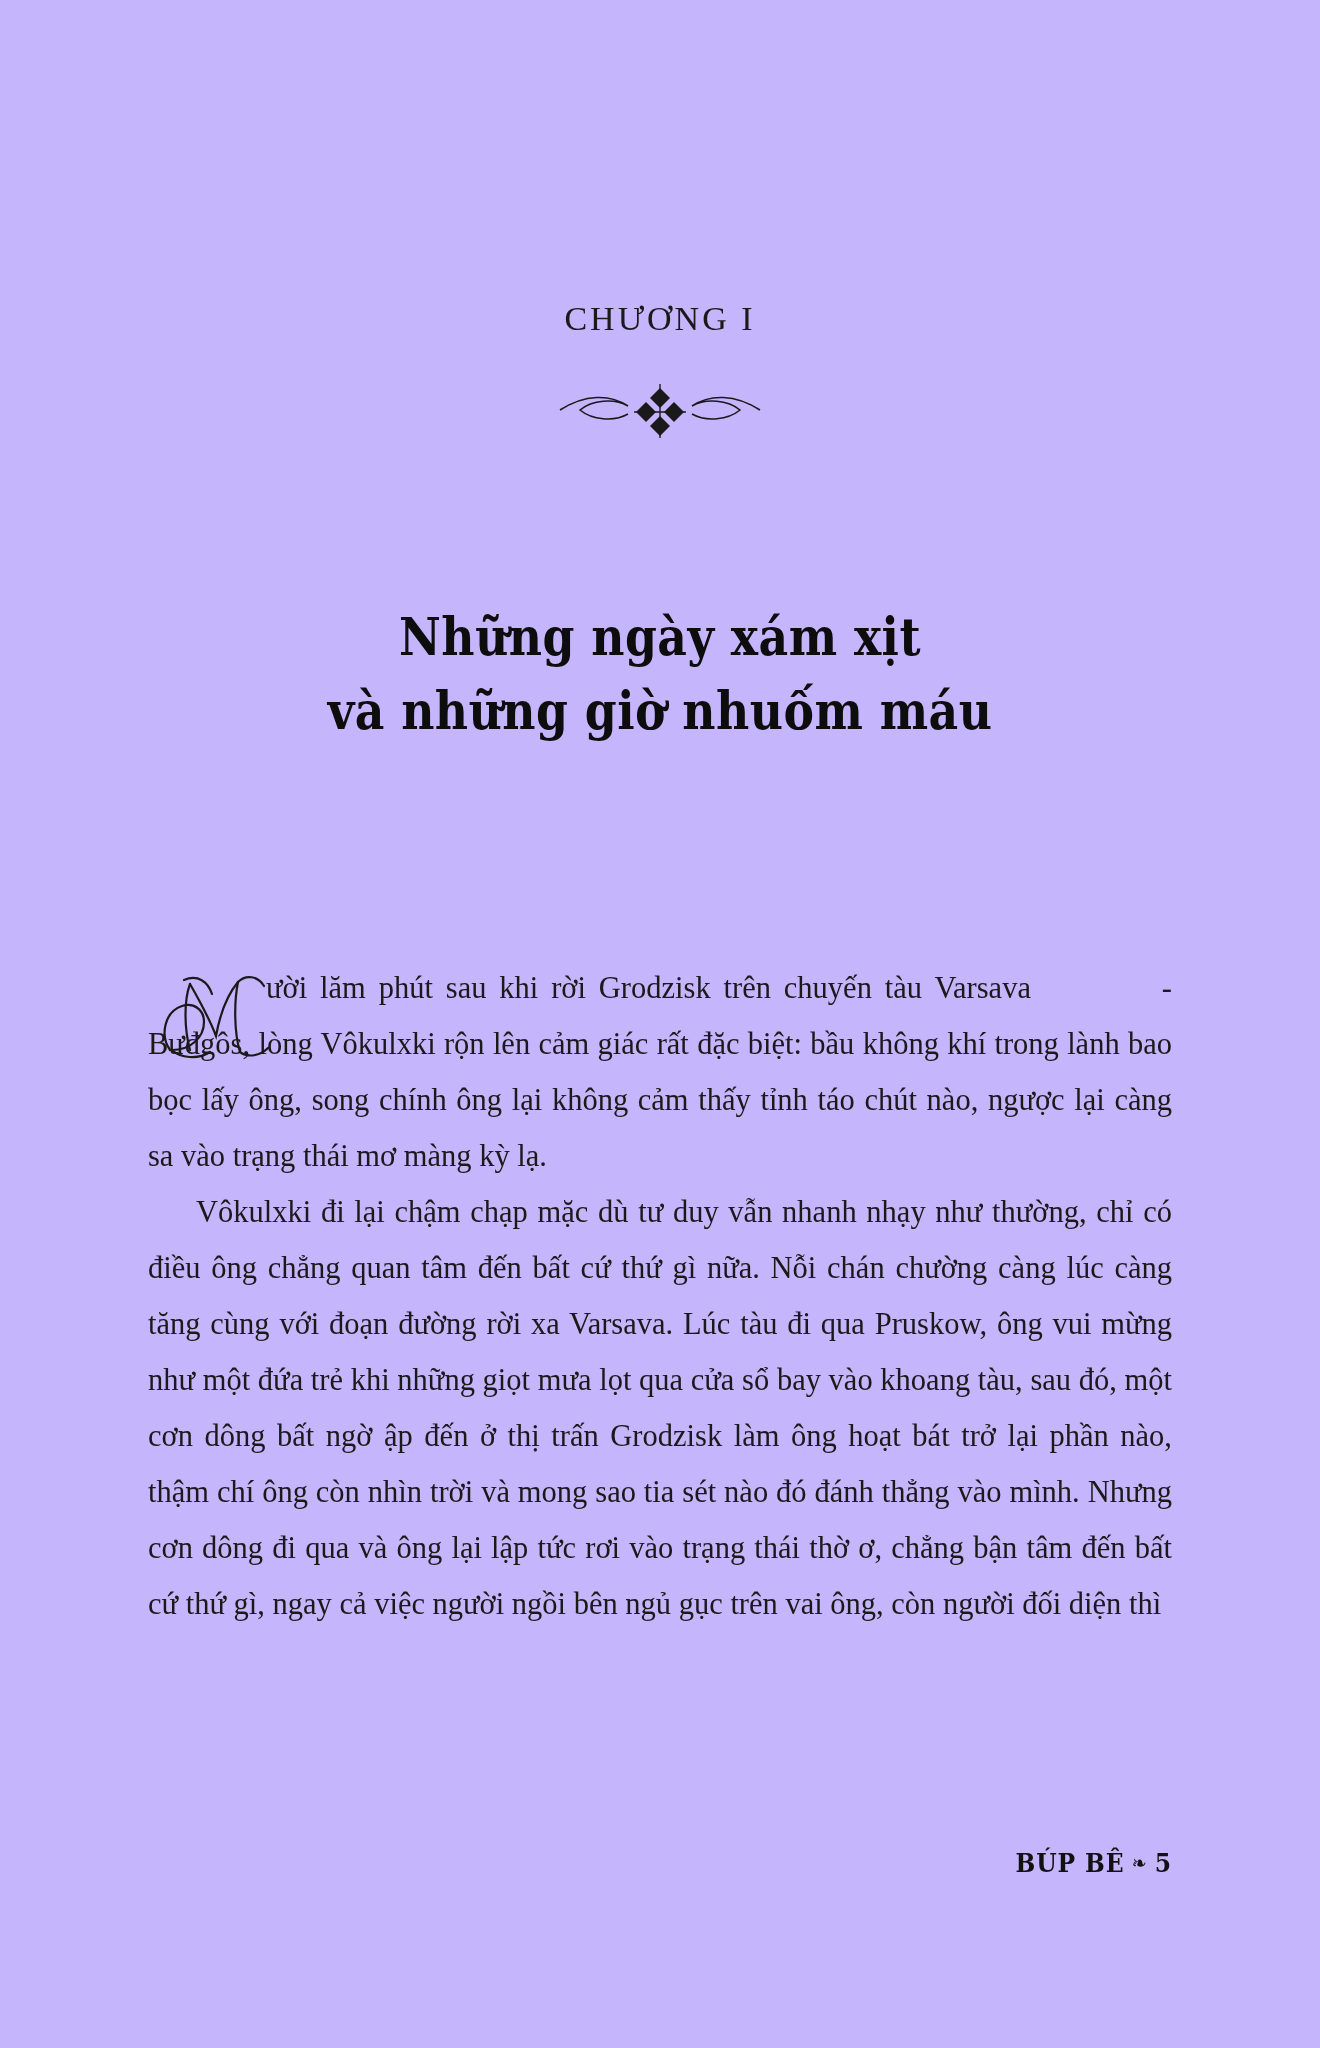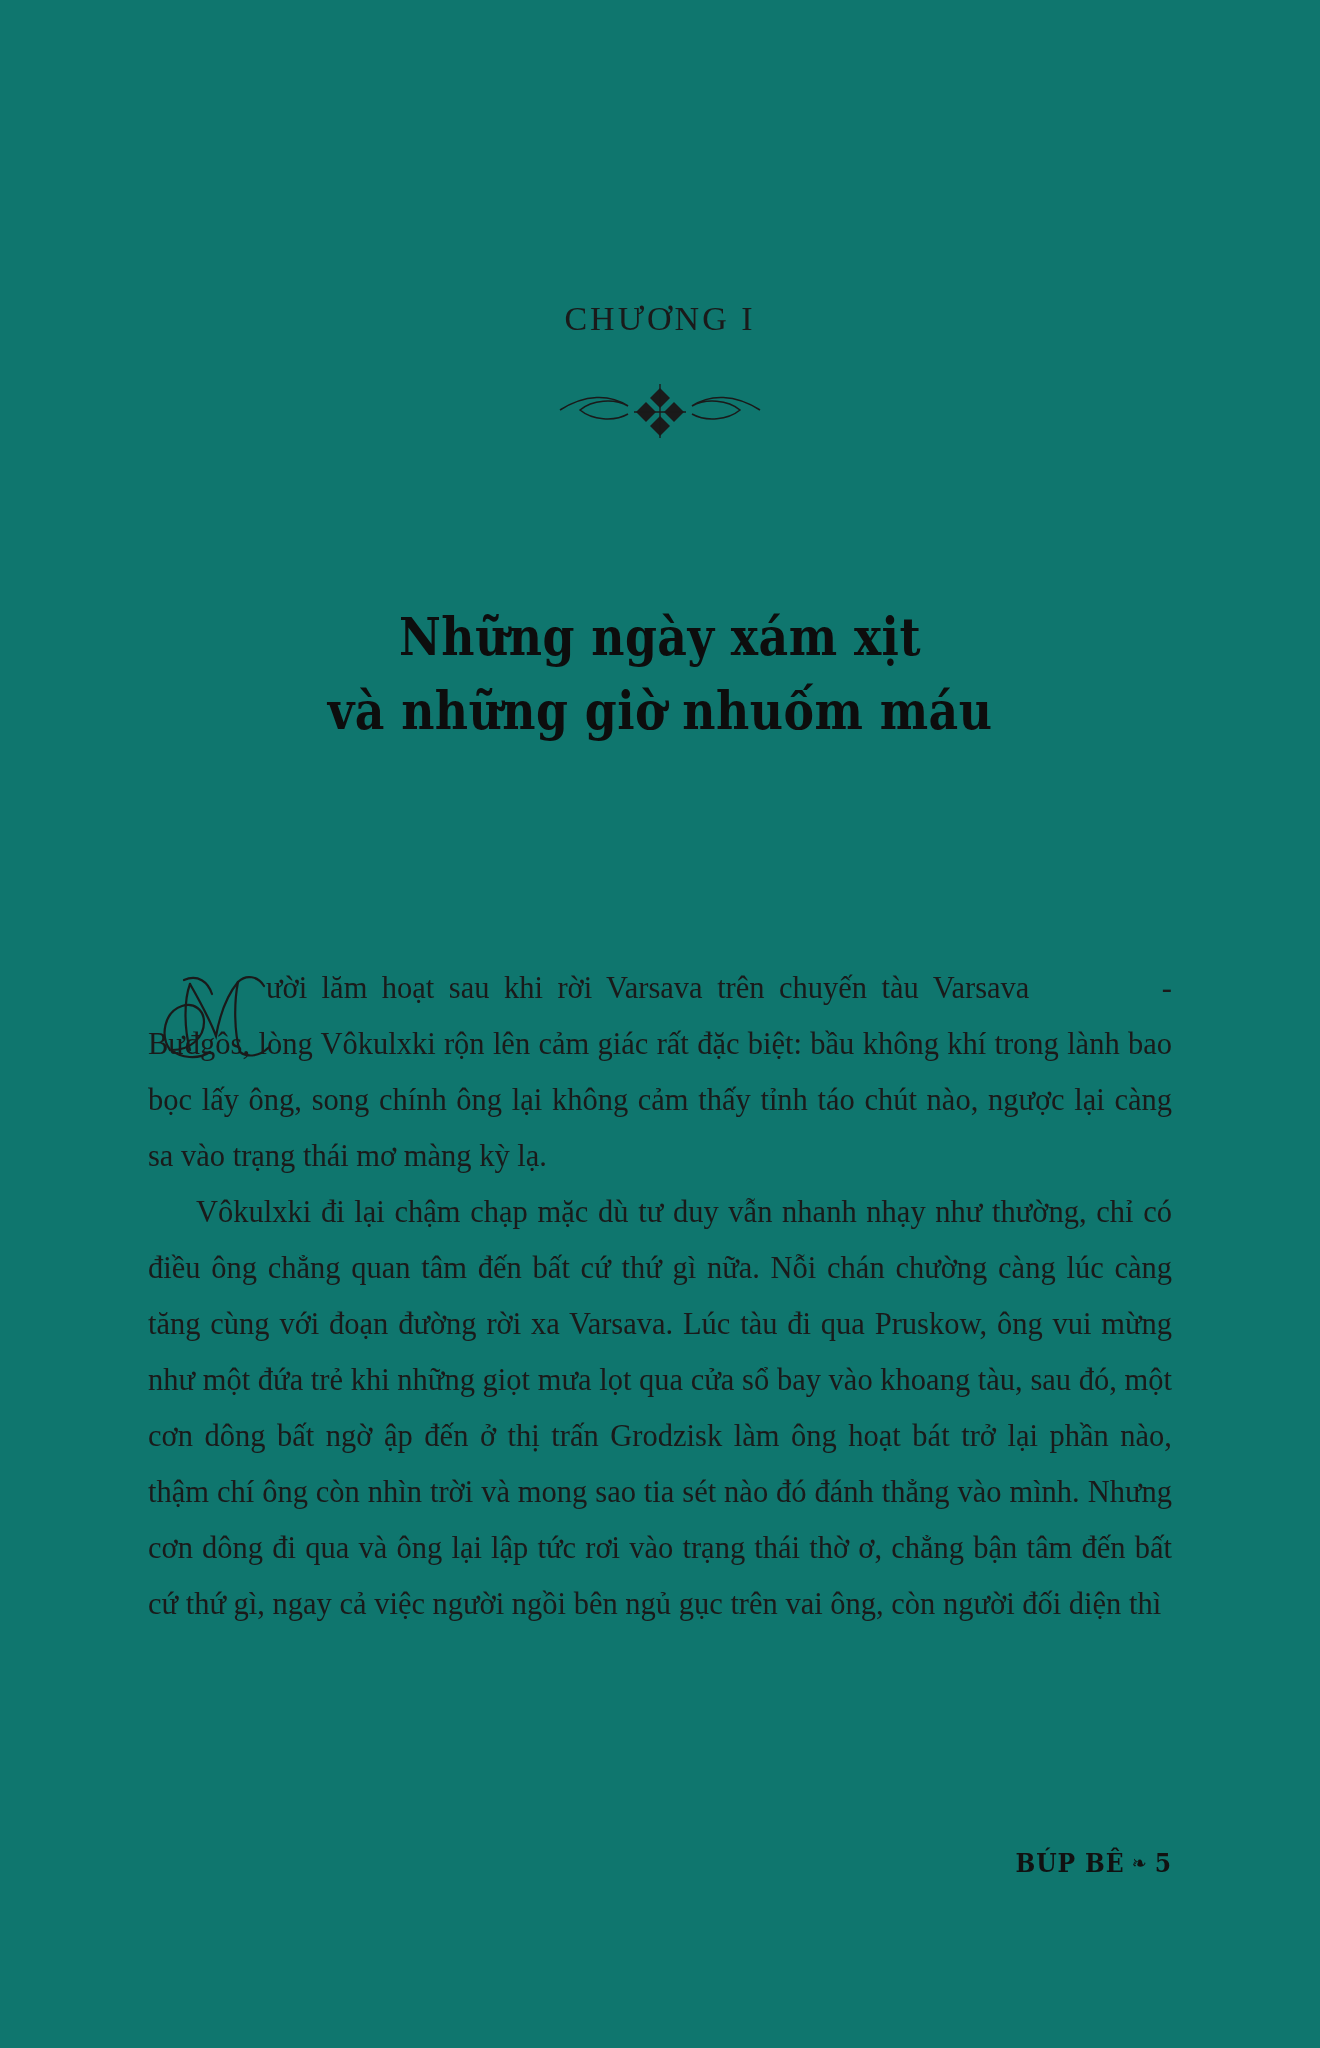--- a/index.html
+++ b/index.html
@@ -4,21 +4,21 @@
 <style>
   html, body {
     margin: 0;
     padding: 0;
     background: #ffffff;
   }
   .page {
     position: relative;
     width: 1320px;
     height: 2048px;
-    background: #0f766e;
+    background: #c4b5fd;
     font-family: "Liberation Serif", serif;
     color: #141414;
     overflow: hidden;
   }
   .content {
     position: absolute;
     left: 148px;
     top: 0;
     width: 1024px;
     height: 2048px;
@@ -168,21 +168,21 @@
               <path d="M16 96 C 6 82, 10 58, 28 52 C 40 48, 50 56, 50 68 C 50 84, 36 96, 18 96 C 26 104, 44 106, 56 98"></path>
               <path d="M36 30 C 30 46, 30 74, 36 96"></path>
               <path d="M36 30 C 44 44, 56 66, 62 82 C 66 60, 74 40, 84 28"></path>
               <path d="M84 28 C 80 48, 80 78, 86 98"></path>
               <path d="M86 98 C 94 104, 106 102, 114 94"></path>
               <path d="M30 26 C 44 20, 54 28, 58 40"></path>
               <path d="M84 28 C 92 20, 104 22, 110 32"></path>
             </g>
           </svg>
         </span>
-        <span class="first-line-pad"></span><span>ười lăm hoạt sau khi rời Varsava trên chuyến tàu Varsava</span>
+        <span class="first-line-pad"></span><span>ười lăm phút sau khi rời Grodzisk trên chuyến tàu Varsava</span>
         <span class="second-line-pad"></span><span>- Bưđgôs, lòng Vôkulxki rộn lên cảm giác rất đặc biệt: bầu</span>
         <span>không khí trong lành bao bọc lấy ông, song chính ông lại không cảm thấy tỉnh táo chút nào, ngược lại càng sa vào trạng thái mơ màng kỳ lạ.</span>
       </p>
 
       <p class="para indent">Vôkulxki đi lại chậm chạp mặc dù tư duy vẫn nhanh nhạy như thường, chỉ có điều ông chẳng quan tâm đến bất cứ thứ gì nữa. Nỗi chán chường càng lúc càng tăng cùng với đoạn đường rời xa Varsava. Lúc tàu đi qua Pruskow, ông vui mừng như một đứa trẻ khi những giọt mưa lọt qua cửa sổ bay vào khoang tàu, sau đó, một cơn dông bất ngờ ập đến ở thị trấn Grodzisk làm ông hoạt bát trở lại phần nào, thậm chí ông còn nhìn trời và mong sao tia sét nào đó đánh thẳng vào mình. Nhưng cơn dông đi qua và ông lại lập tức rơi vào trạng thái thờ ơ, chẳng bận tâm đến bất cứ thứ gì, ngay cả việc người ngồi bên ngủ gục trên vai ông, còn người đối diện thì</p>
 
     </div>
 
     <div class="footer">
       <span>BÚP BÊ</span><span class="sep">❧</span><span>5</span>

